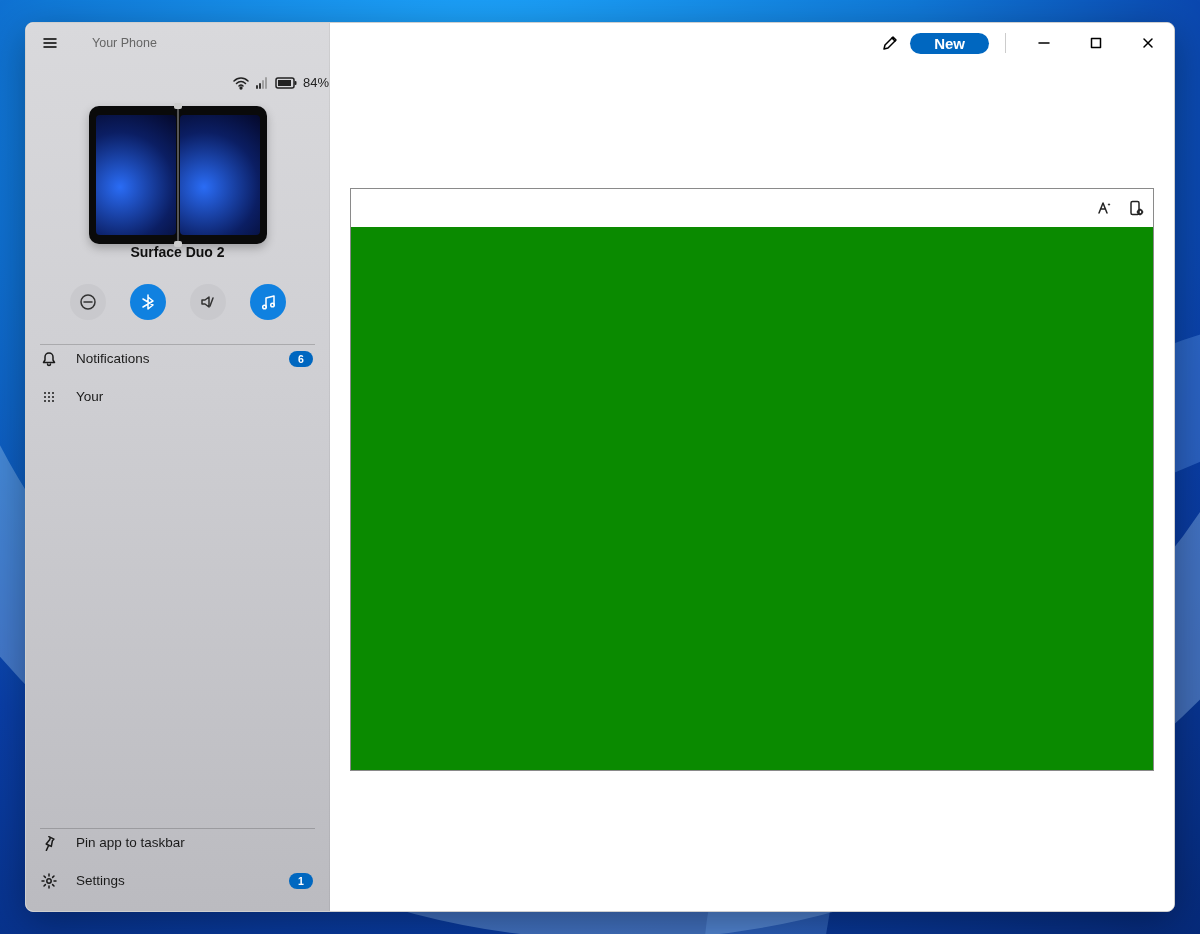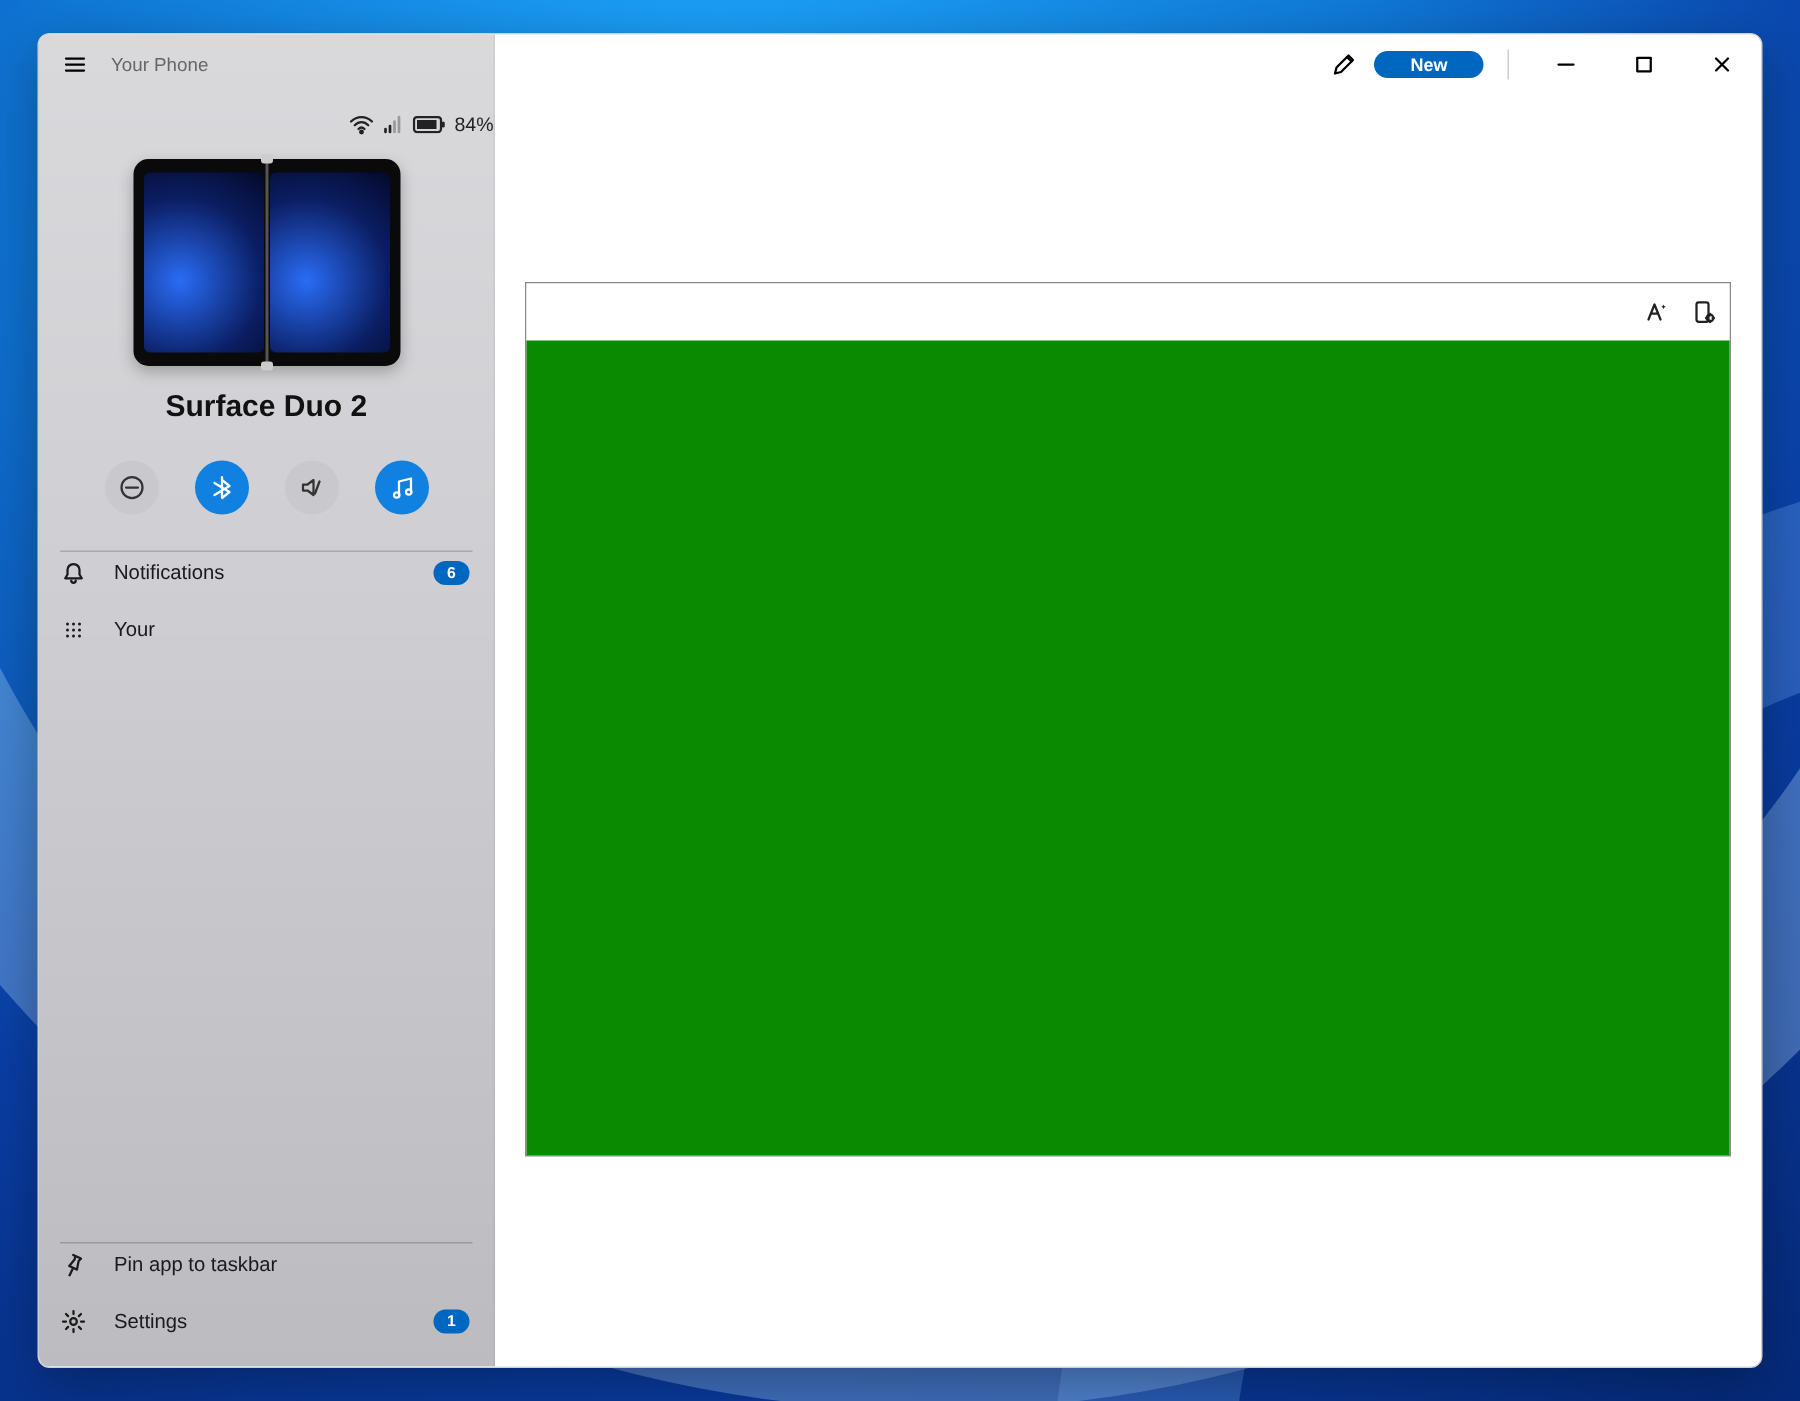--- a/index.html
+++ b/index.html
@@ -49,21 +49,21 @@
     box-sizing: border-box;
   }
 
   .titlebar {
     display: flex;
     align-items: center;
     height: 40px;
     padding: 0 8px;
   }
   .hamburger { width: 32px; height: 32px; display:flex; align-items:center; justify-content:center; border-radius:4px;}
-  .app-title { margin-left: 8px; font-size: 12.5px; color: #666; }
+  .app-title { margin-left: 26px; font-size: 12.5px; color: #666; }
 
   .status-row { display:flex; justify-content:flex-end; align-items:center; gap:6px; margin-top:12px; font-size:13px; color:#222;}
   .status-row svg { display:block; }
 
   .phone-preview { display:flex; justify-content:center; margin-top:16px; }
   .duo {
     width: 178px; height: 138px;
     background:#0a0a0a; border-radius:10px;
     display:flex; align-items:center; justify-content:center; gap:1px;
     position:relative;
@@ -74,21 +74,21 @@
     border-radius:4px;
     background: radial-gradient(circle at 30% 60%, #2a6cf5 0%, #0b1e63 60%, #04082a 100%);
   }
   .duo .hinge { width:2px; height:138px; background:#555; position:relative;}
   .duo .hinge::before, .duo .hinge::after {
     content:""; position:absolute; left:-3px; width:8px; height:6px; background:#ccc; border-radius:2px;
   }
   .duo .hinge::before { top:-3px; }
   .duo .hinge::after  { bottom:-3px; }
 
-  .device-name { text-align:center; font-size:20px; font-weight:600; margin-top:16px; color:#111; }
+  .device-name { text-align:center; font-size:14px; font-weight:600; color:#111; }
 
   .quick-row { display:flex; justify-content:center; gap:24px; margin-top:24px; }
   .qbtn {
     width:36px; height:36px; border-radius:50%;
     display:flex; align-items:center; justify-content:center;
     background:#c9c9cd;
   }
   .qbtn.active { background:#1081e0; color:#fff; }
   .qbtn:not(.active) { color:#333; }
 
@@ -120,21 +120,21 @@
 
   
   .main { flex:1; display:flex; flex-direction:column; background:#fff; }
 
   .header-right {
     height:40px; display:flex; align-items:center; justify-content:flex-end;
     padding-right:4px; gap:8px;
   }
   .pen-icon { width:24px; height:24px; display:flex; align-items:center; justify-content:center;}
   .new-pill {
-    background:#0067c0; color:#fff; font-size:12px; font-weight:600;
+    background:#0067c0; color:#fff; font-size:15px; font-weight:600;
     border-radius:12px; padding:2px 24px;
   }
   .vsep { width:1px; height:20px; background:#ccc; margin:0 8px; }
   .win-btn { width:44px; height:30px; display:flex; align-items:center; justify-content:center; border-radius:4px;}
 
   .content { flex:1; position:relative; padding:20px 20px 20px 20px; display:flex; }
   .mirror-frame {
     margin-top: 105px;
     margin-bottom: 120px;
     border:1px solid #8a8a8a;

